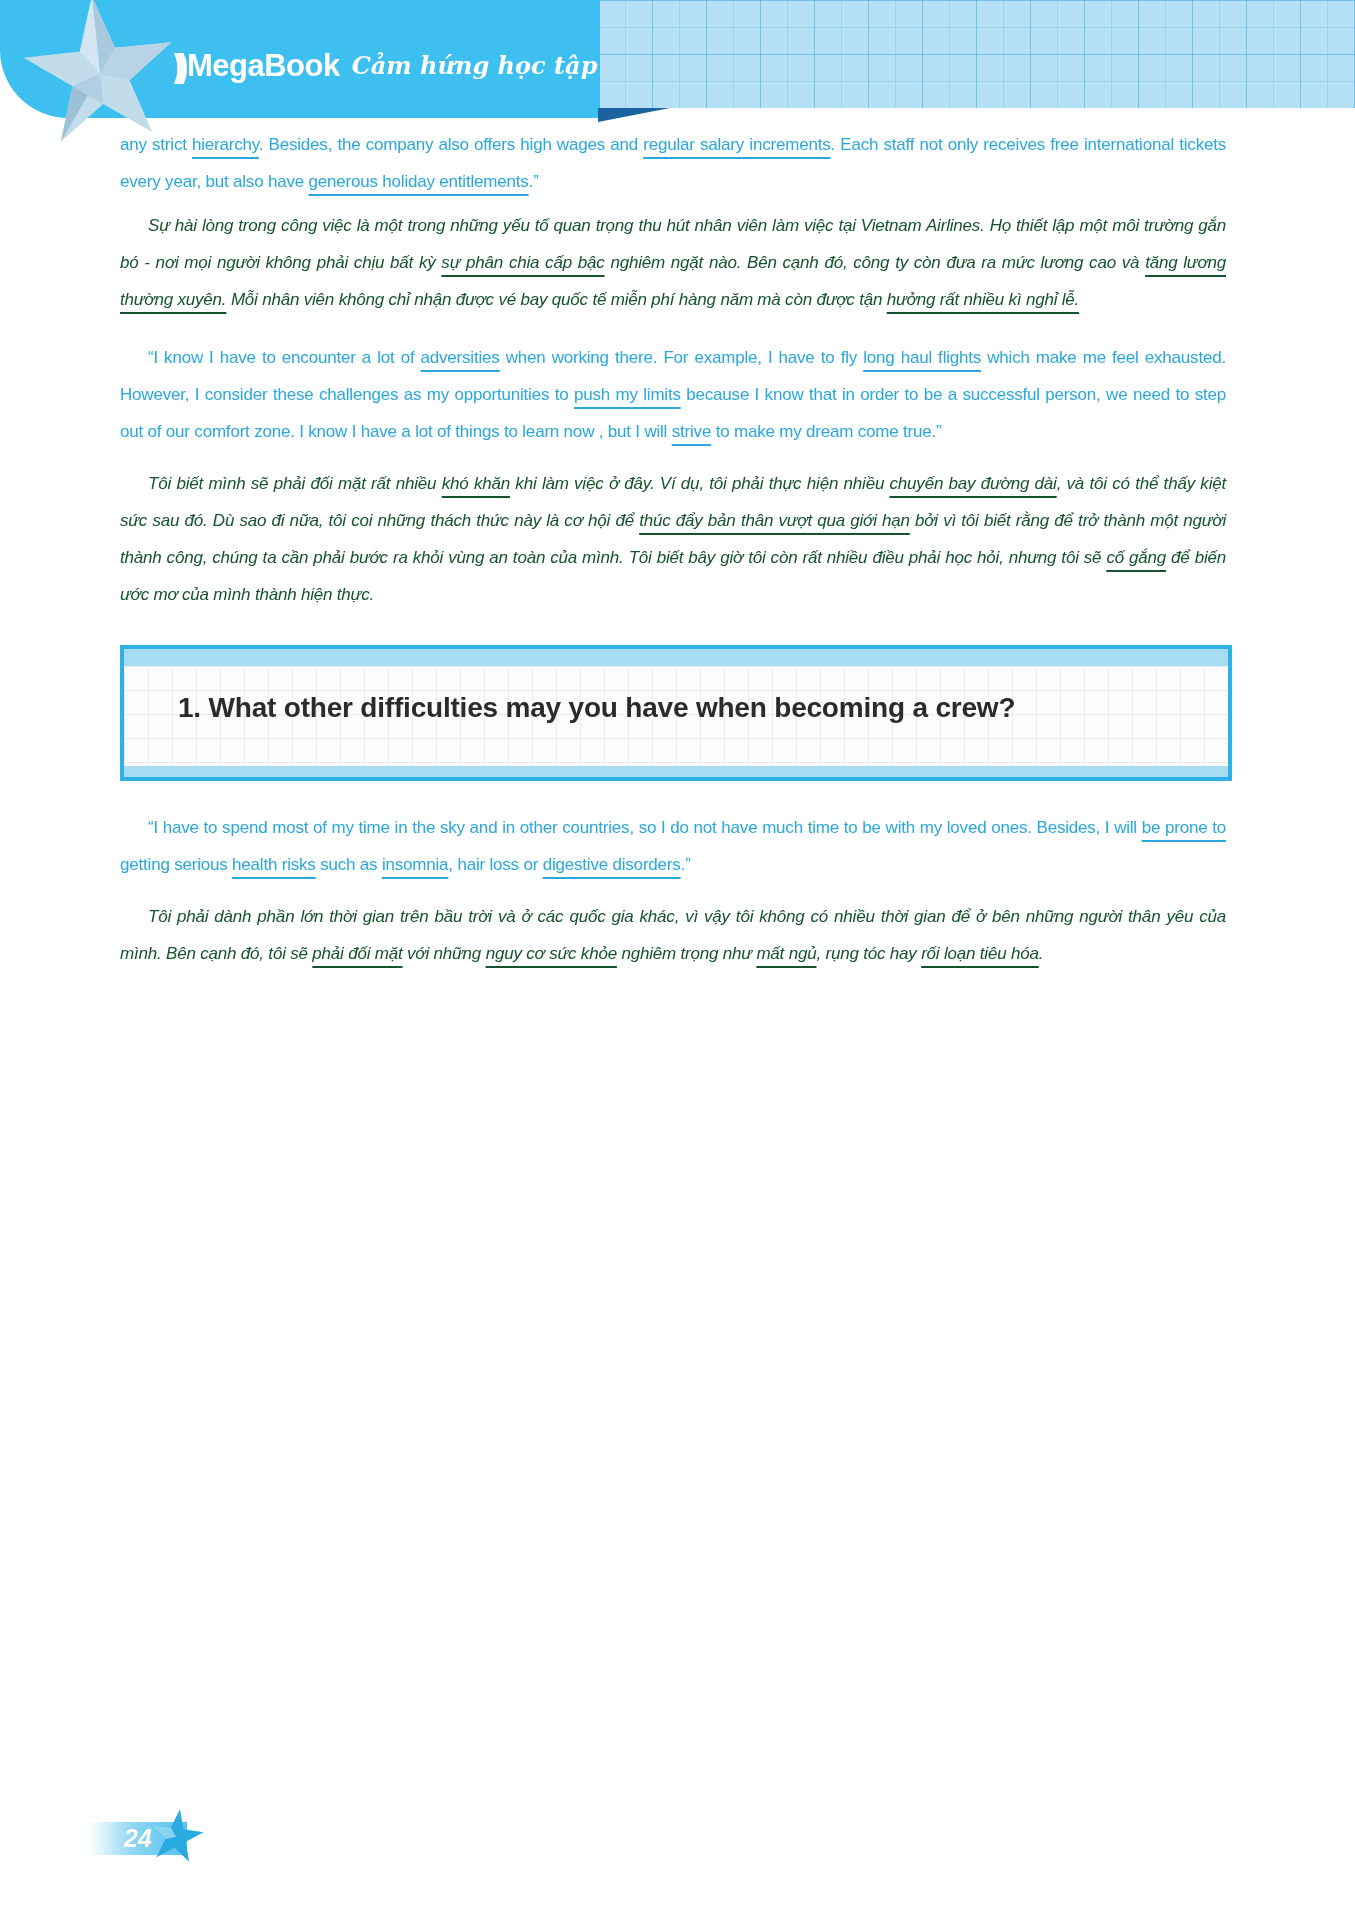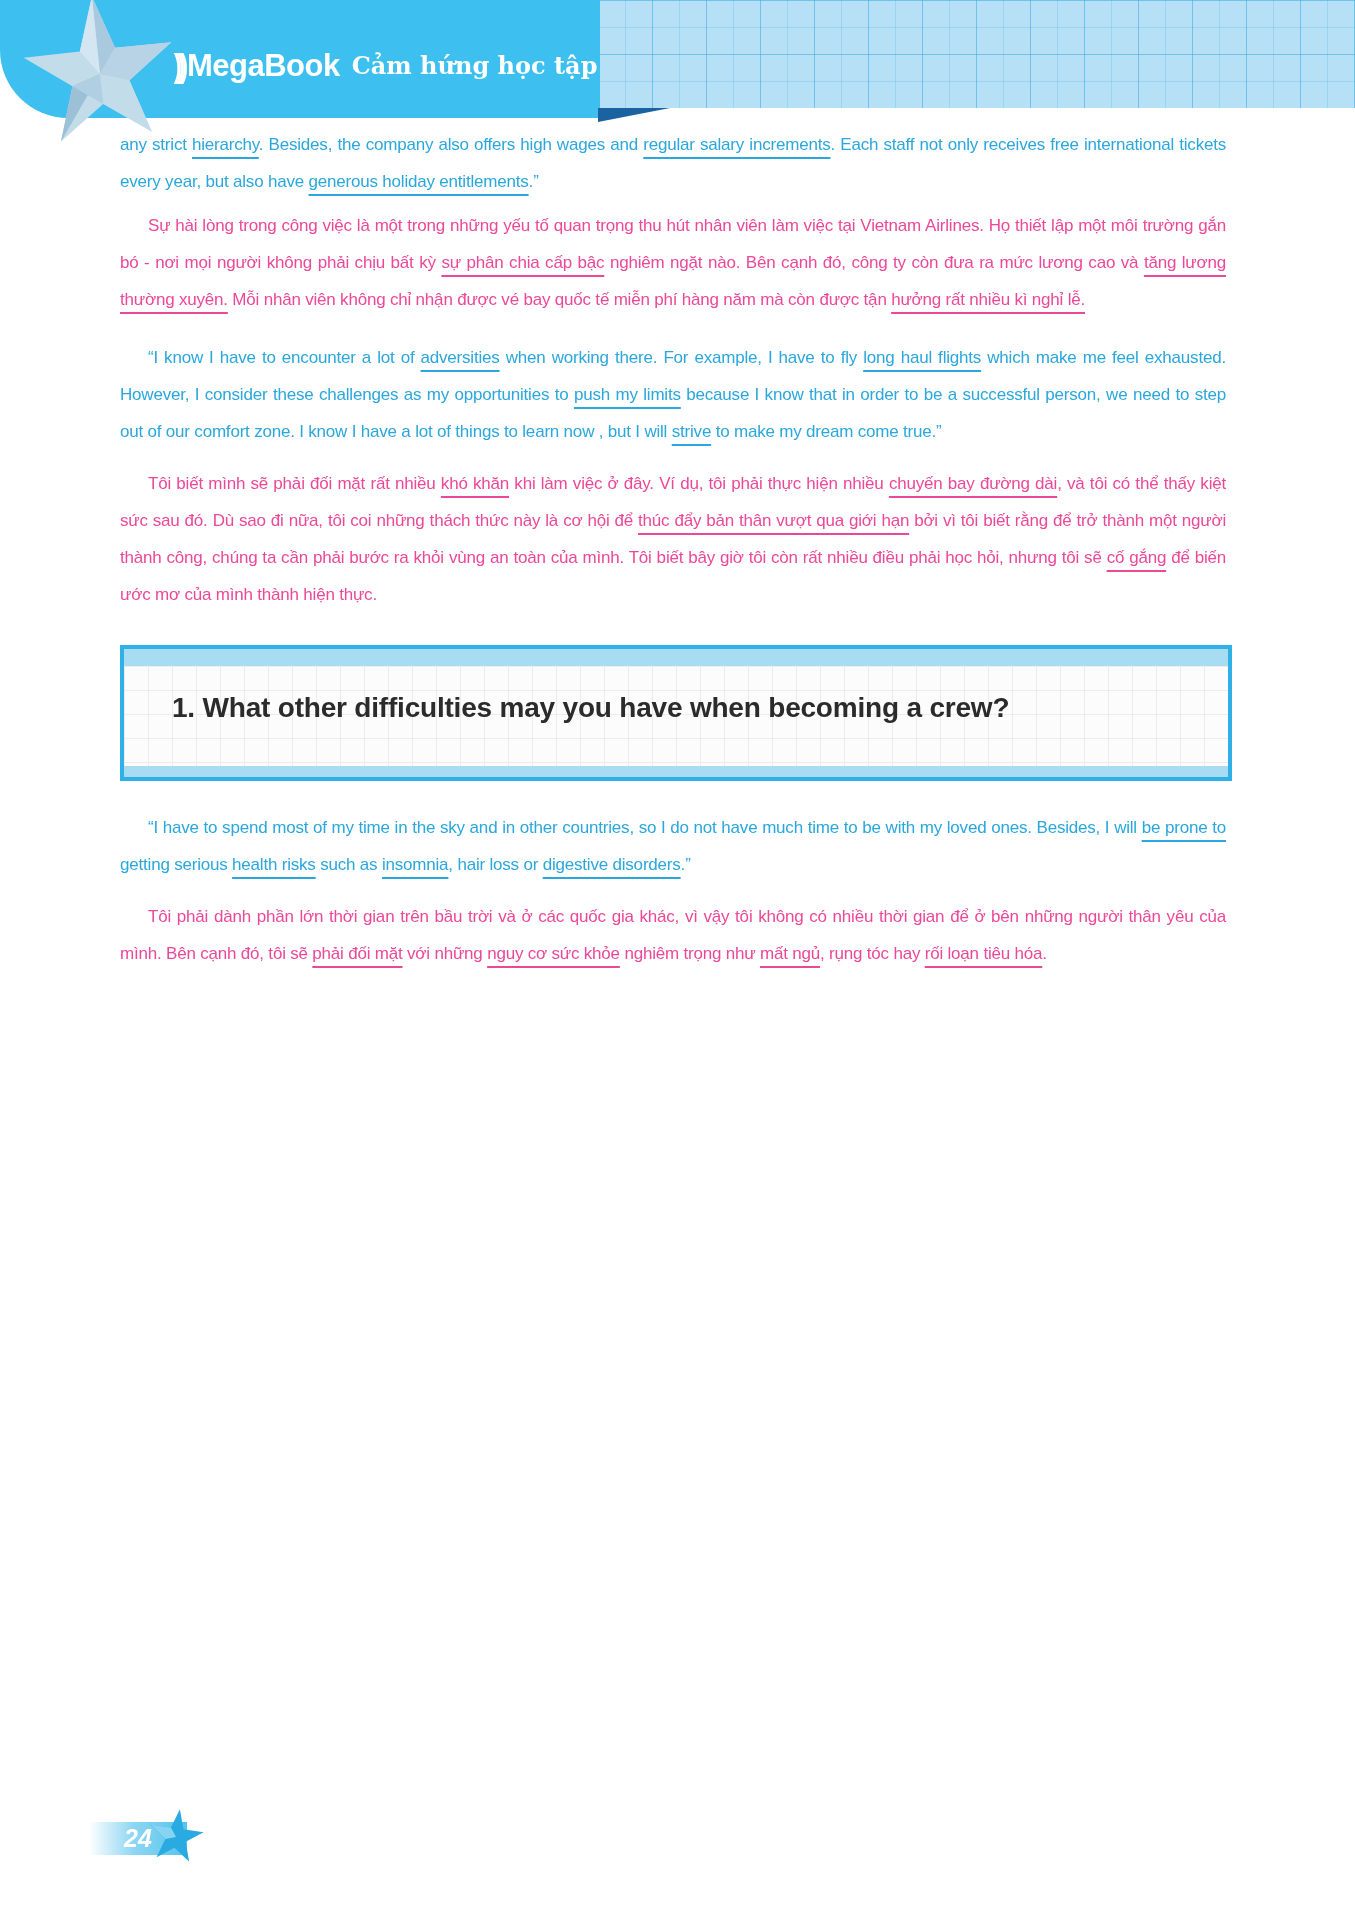--- a/index.html
+++ b/index.html
@@ -24,44 +24,44 @@
     background:#3dc0ef;border-bottom-left-radius:68px;
   }
   .banner-fold{
     position:absolute;left:598px;top:108px;width:0;height:0;
     border-top:14px solid #1a63a0;border-right:72px solid transparent;
   }
   .banner-star{position:absolute;left:22px;top:-4px;width:156px;height:156px;transform:rotate(-6deg);}
   .logo{position:absolute;left:172px;top:46px;display:flex;align-items:center;color:#ffffff;white-space:nowrap;}
   .chev{font-weight:900;font-size:34px;letter-spacing:-7px;transform:scaleX(.72);display:inline-block;margin-right:2px;}
   .logo-name{font-weight:800;font-size:31px;letter-spacing:-.5px;margin-right:12px;}
-  .logo-tag{font-family:"DejaVu Serif","Liberation Serif",serif;font-weight:700;font-size:24px;}
+  .logo-tag{font-family:"DejaVu Serif","Liberation Serif",serif;font-style:italic;font-weight:700;font-size:24px;}
   
   .text-col{position:absolute;left:120px;top:126px;width:1106px;}
   .para{font-size:17px;line-height:37px;text-align:justify;margin:0 0 7px 0;letter-spacing:-.2px;}
   .para.en{color:#2aa7dc;}
-  .para.vi{color:#ec4899;}
+  .para.vi{color:#14532d;font-style:italic;}
   .para.indent{text-indent:28px;}
   .para.quote{margin-top:21px;margin-bottom:15px;}
   .u{text-decoration:underline;text-underline-offset:7px;text-decoration-thickness:2px;}
   
   .followup{display:flex;align-items:center;margin-top:30px;}
   .followup .arrow{margin-right:14px;flex:0 0 auto;}
   .followup h2{
     margin:0;font-size:31px;font-weight:bold;font-style:italic;color:#2c2c2e;letter-spacing:-.3px;
   }
   
   .qbox{margin-top:32px;border:4px solid #2fb0e6;width:1104px;}
   .qbox-strip{height:17px;background:#a7dcf3;}
   .qbox-strip.bottom{height:11px;}
   .qbox-body{
     background-color:#fcfcfc;
     background-image:linear-gradient(#ececec 1px,transparent 1px),linear-gradient(90deg,#ececec 1px,transparent 1px);
     background-size:24px 24px;
-    padding:26px 20px 20px 8px;
+    padding:26px 20px 20px 14px;
   }
   .q-en{margin:0 0 22px 0;font-size:28px;font-weight:bold;color:#2b2b2b;padding-left:40px;letter-spacing:-.2px;}
   .q-vi{margin:0;font-size:27px;font-style:italic;color:#5a5b5d;text-align:justify;text-indent:26px;line-height:52px;}
   .after-box{margin-top:28px;}
   
   .pagebar{
     position:absolute;left:89px;top:1822px;width:98px;height:33px;
     background:linear-gradient(90deg,rgba(178,226,248,0) 0%,#8ed6f3 45%,#54c3ee 100%);
     display:flex;align-items:center;justify-content:center;
   }

